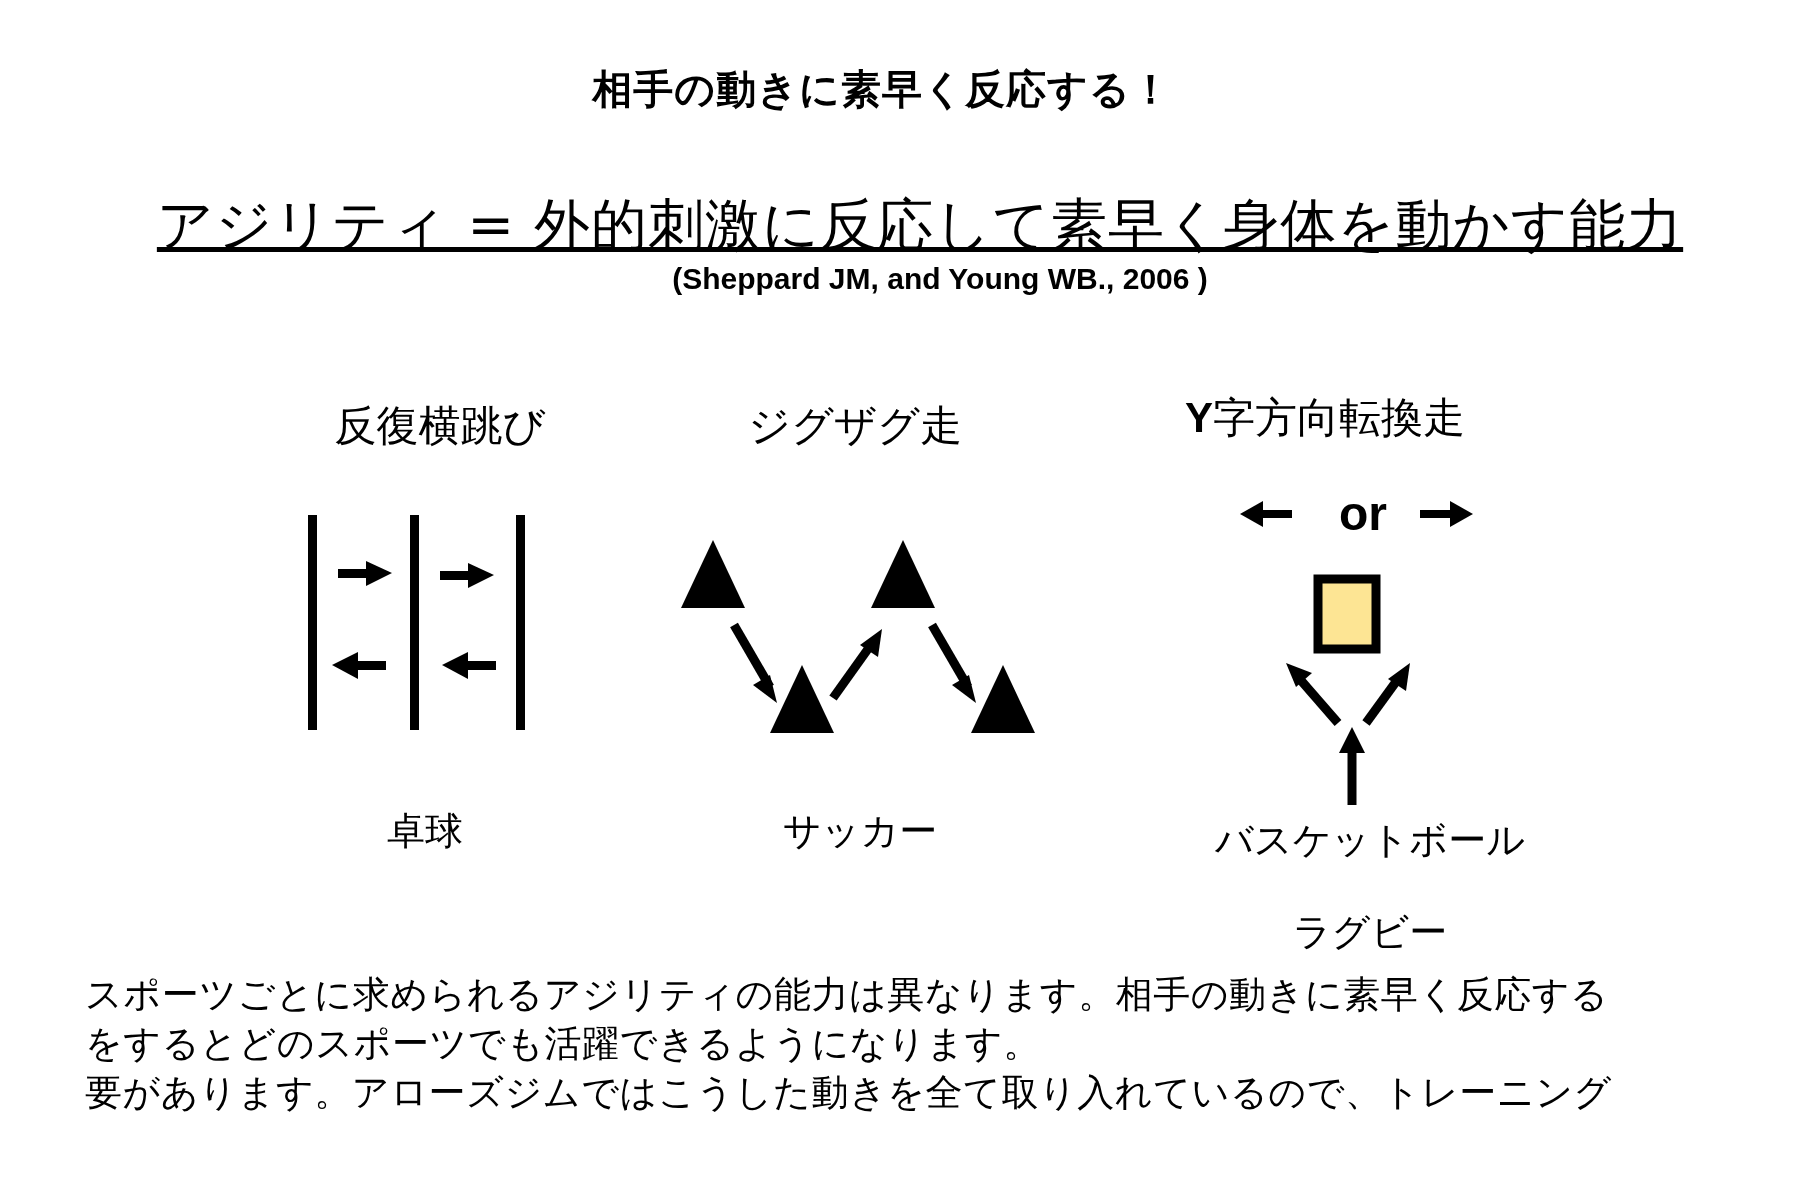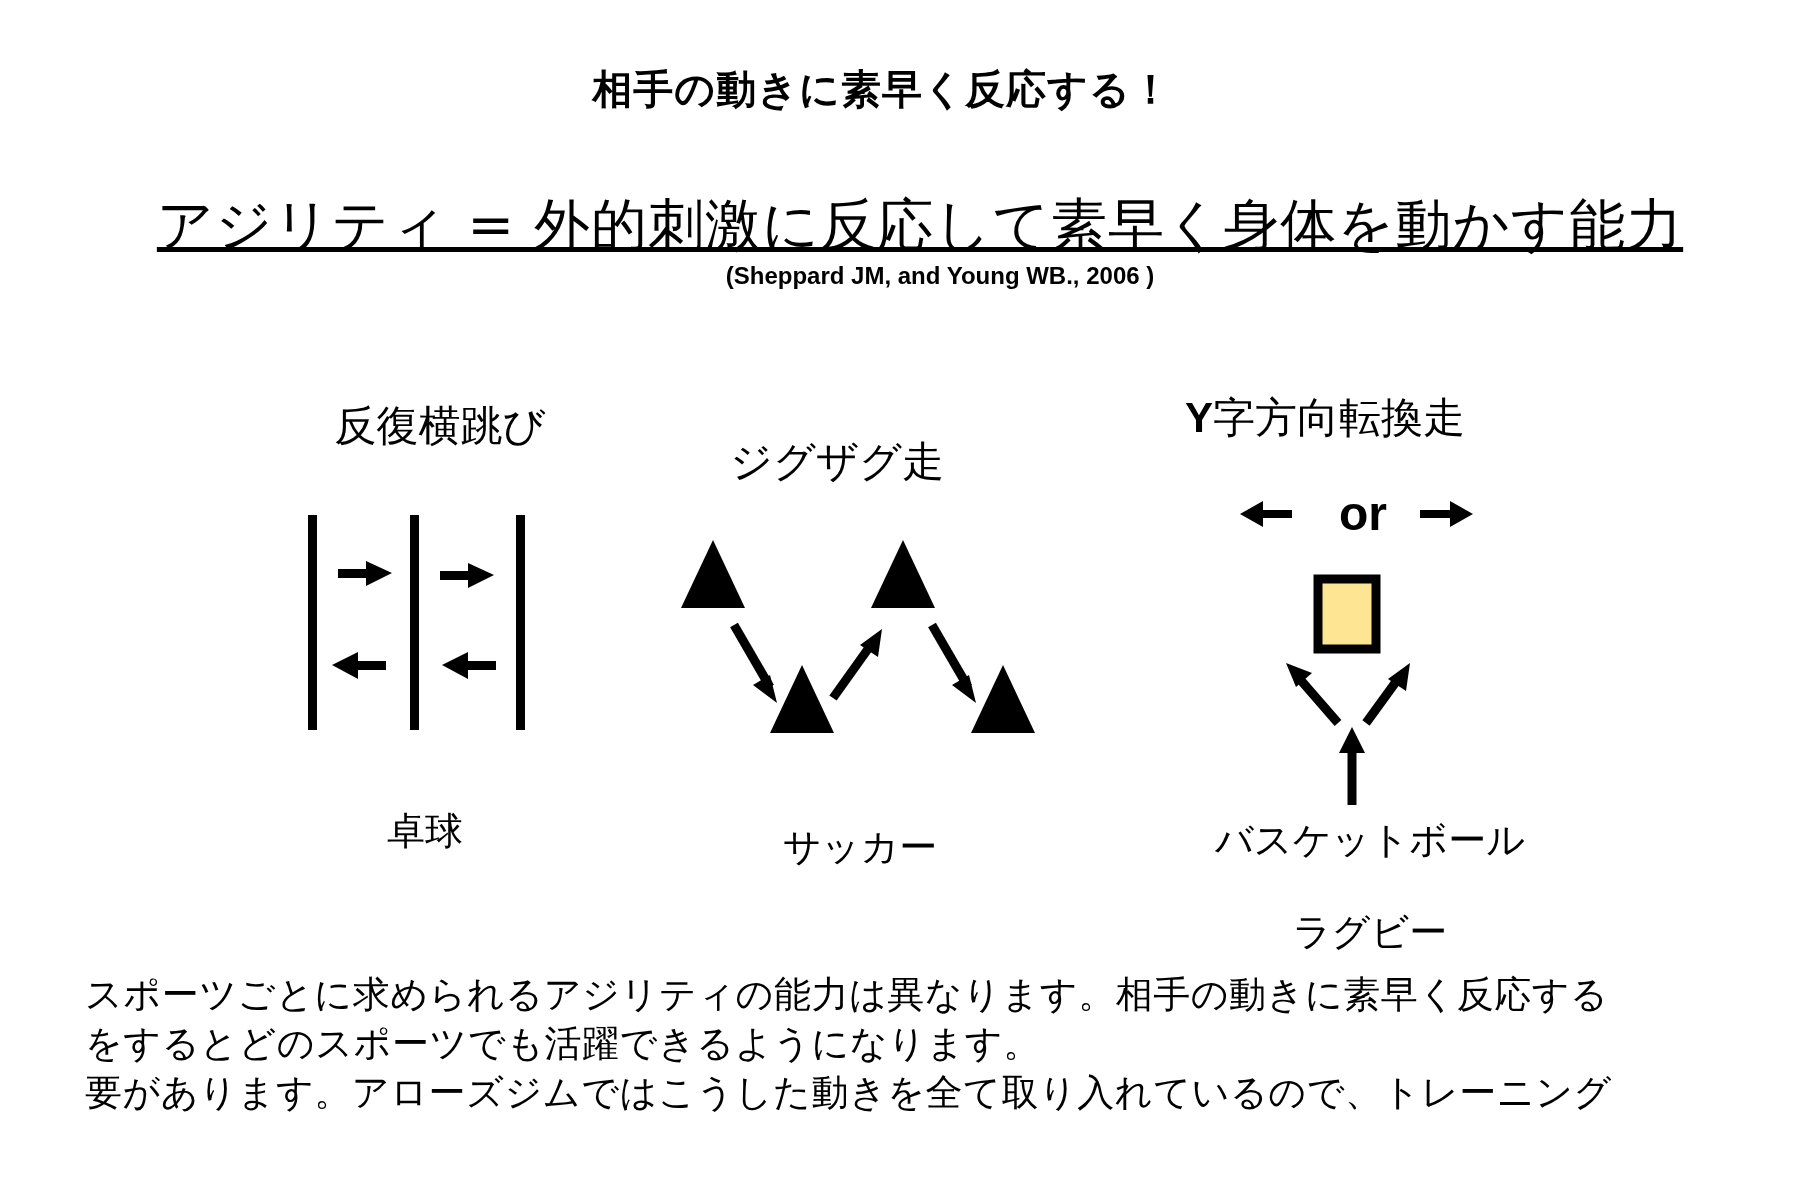--- a/index.html
+++ b/index.html
@@ -11,21 +11,21 @@
     .top-heading {
       left: 0; width: 1700px; top: 62px; text-align: center;
       font-size: 40px; font-weight: bold; letter-spacing: 1px; padding-left: 32px;
     }
     .definition {
       left: 150px; width: 1540px; top: 188px; text-align: center;
       font-size: 56px; letter-spacing: 1px; white-space: nowrap; text-decoration: underline;
     }
     .citation {
       left: 0; width: 1800px; top: 262px; text-align: center; padding-left: 80px; box-sizing: border-box;
-      font-family: "Liberation Sans", sans-serif; font-weight: bold; font-size: 24px;
+      font-family: "Liberation Sans", sans-serif; font-weight: bold; font-size: 30px;
     }
     .section-title { font-size: 42px; top: 398px; text-align: center; white-space: nowrap; }
     .section-title .lat { font-family: "Liberation Sans", sans-serif; font-weight: bold; }
     .sport-label { font-size: 38px; text-align: center; white-space: nowrap; }
     .paragraph {
       left: 85px; top: 970px; width: 1640px;
       font-size: 37px; line-height: 49px; letter-spacing: 0.5px;
     }
     .paragraph div { white-space: nowrap; }
     svg { position: absolute; overflow: visible; }
@@ -34,21 +34,21 @@
 <body>
 
 <div class="abs top-heading">相手の動きに素早く反応する！</div>
 
 <div class="abs definition">アジリティ = 外的刺激に反応して素早く身体を動かす能力</div>
 <div class="abs citation">(Sheppard JM, and Young WB., 2006 )</div>
 
 <div class="abs section-title" style="left:320px; width:240px;">
   <span>反復横跳び</span>
 </div>
-<div class="abs section-title" style="left:717px; width:240px;margin-top:36px;">
+<div class="abs section-title" style="left:735px; width:240px;">
   <span>ジグザグ走</span>
 </div>
 <div class="abs section-title" style="left:1160px; width:330px; top:390px;">
   <span class="lat">Y</span><span>字方向転換走</span>
 </div>
 
 <svg style="left:300px; top:510px;" width="240" height="230" viewBox="0 0 240 230">
   <g fill="#000">
     <rect x="8" y="5" width="9" height="215"></rect>
     <rect x="110" y="5" width="9" height="215"></rect>
@@ -114,21 +114,21 @@
     <line x1="122" y1="310" x2="122" y2="250"></line>
   </g>
   <g fill="#000">
     <polygon points="56,168 82,178 66,192"></polygon>
     <polygon points="180,168 176,196 158,184"></polygon>
     <polygon points="122,232 135,258 109,258"></polygon>
   </g>
 </svg>
 
 <div class="abs sport-label" style="left:345px; width:160px; top:806px;">卓球</div>
-<div class="abs sport-label" style="left:760px; width:200px; top:806px;margin-top:16px;">サッカー</div>
+<div class="abs sport-label" style="left:760px; width:200px; top:806px;">サッカー</div>
 <div class="abs sport-label" style="left:1180px; width:380px; top:815px;">バスケットボール</div>
 <div class="abs sport-label" style="left:1180px; width:380px; top:862px;margin-top:45px;">ラグビー</div>
 
 <div class="abs paragraph">
   <div>スポーツごとに求められるアジリティの能力は異なります。相手の動きに素早く反応する</div>
   <div>をするとどのスポーツでも活躍できるようになります。</div>
   <div>要があります。アローズジムではこうした動きを全て取り入れているので、トレーニング</div>
 </div>
 
 </body></html>

